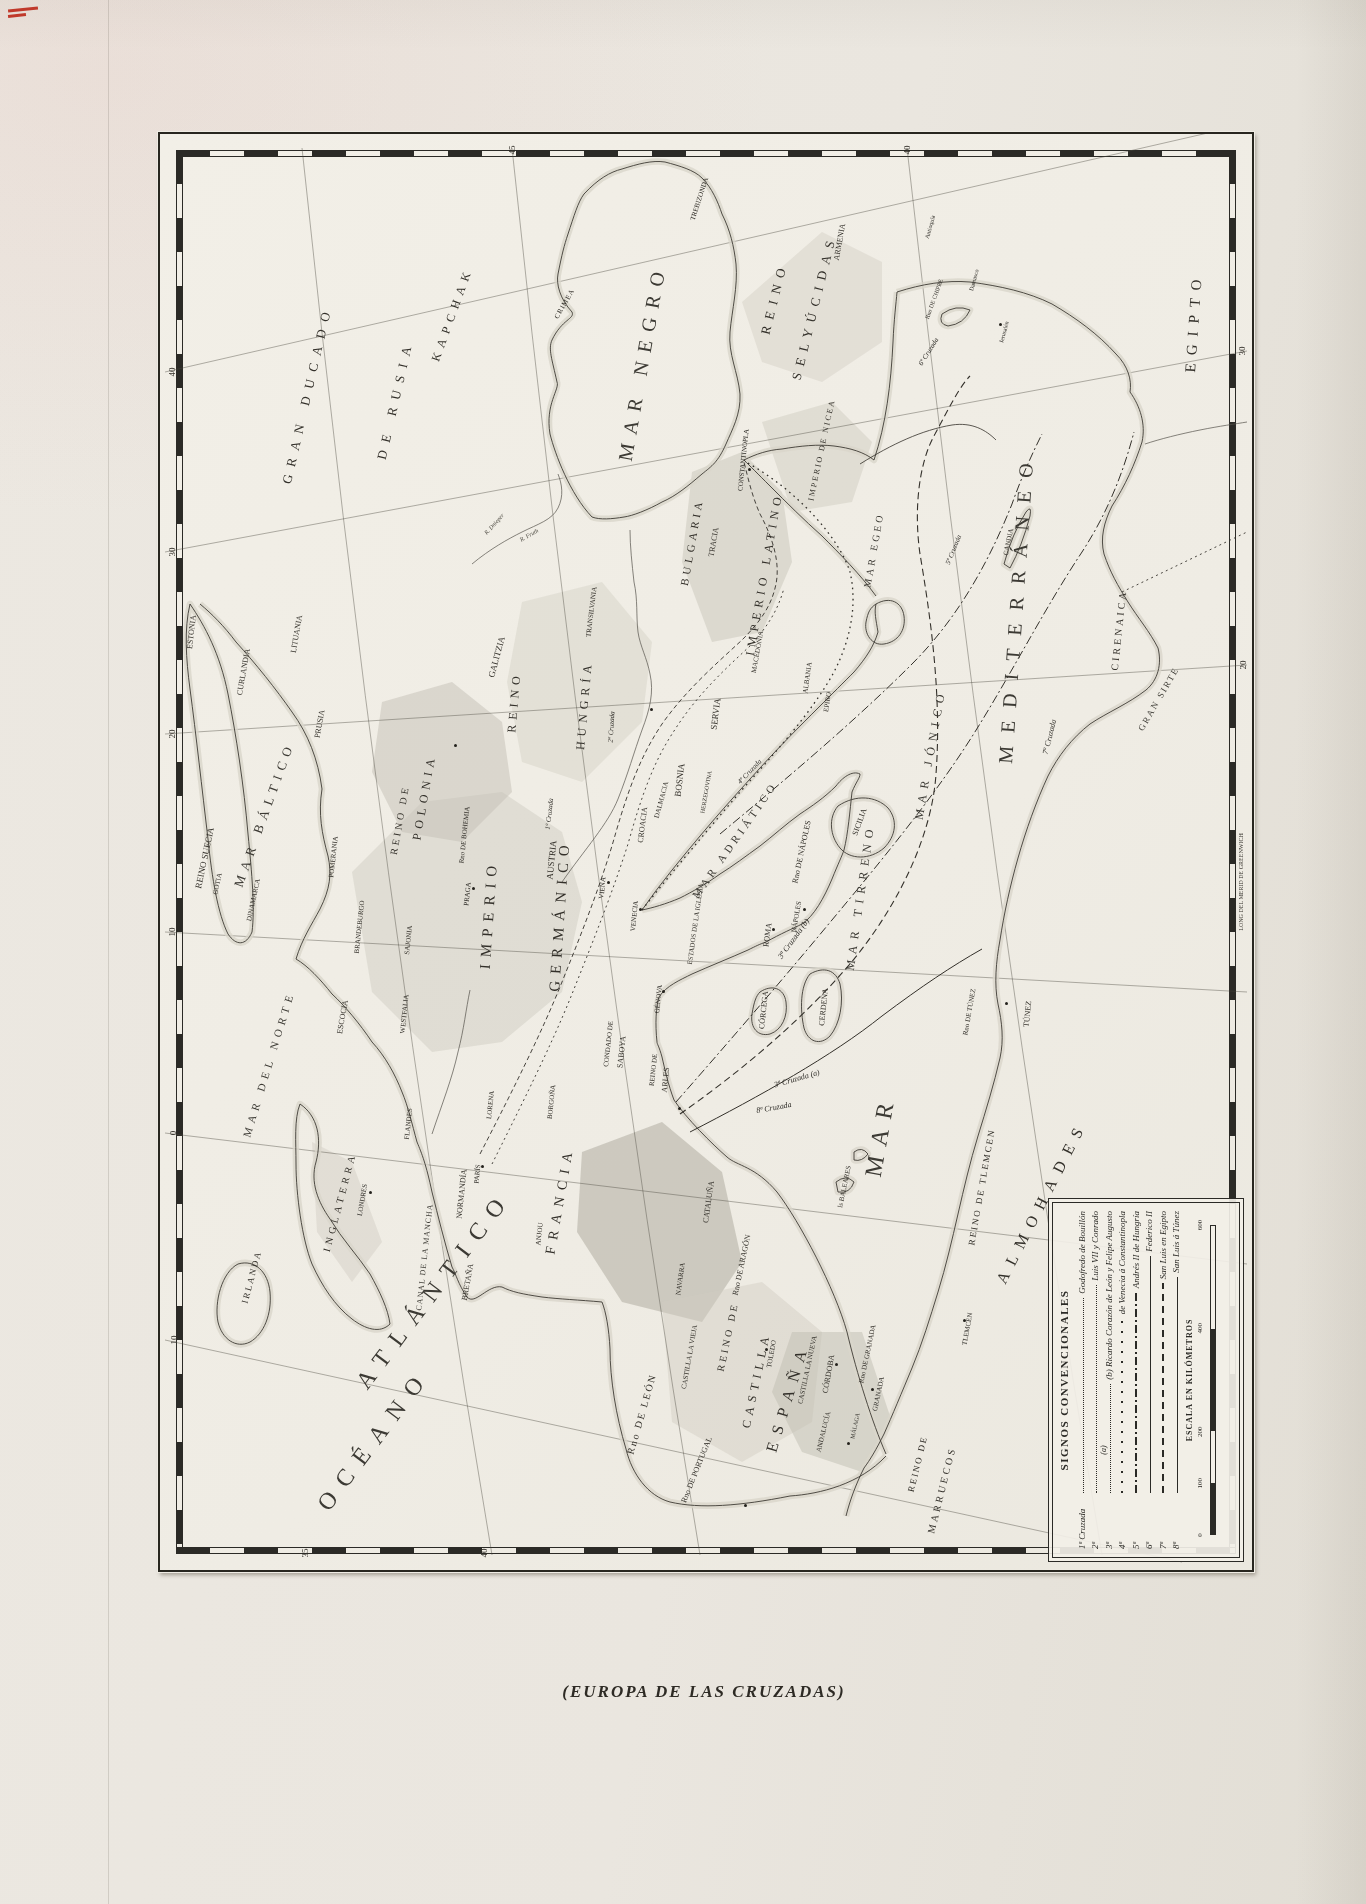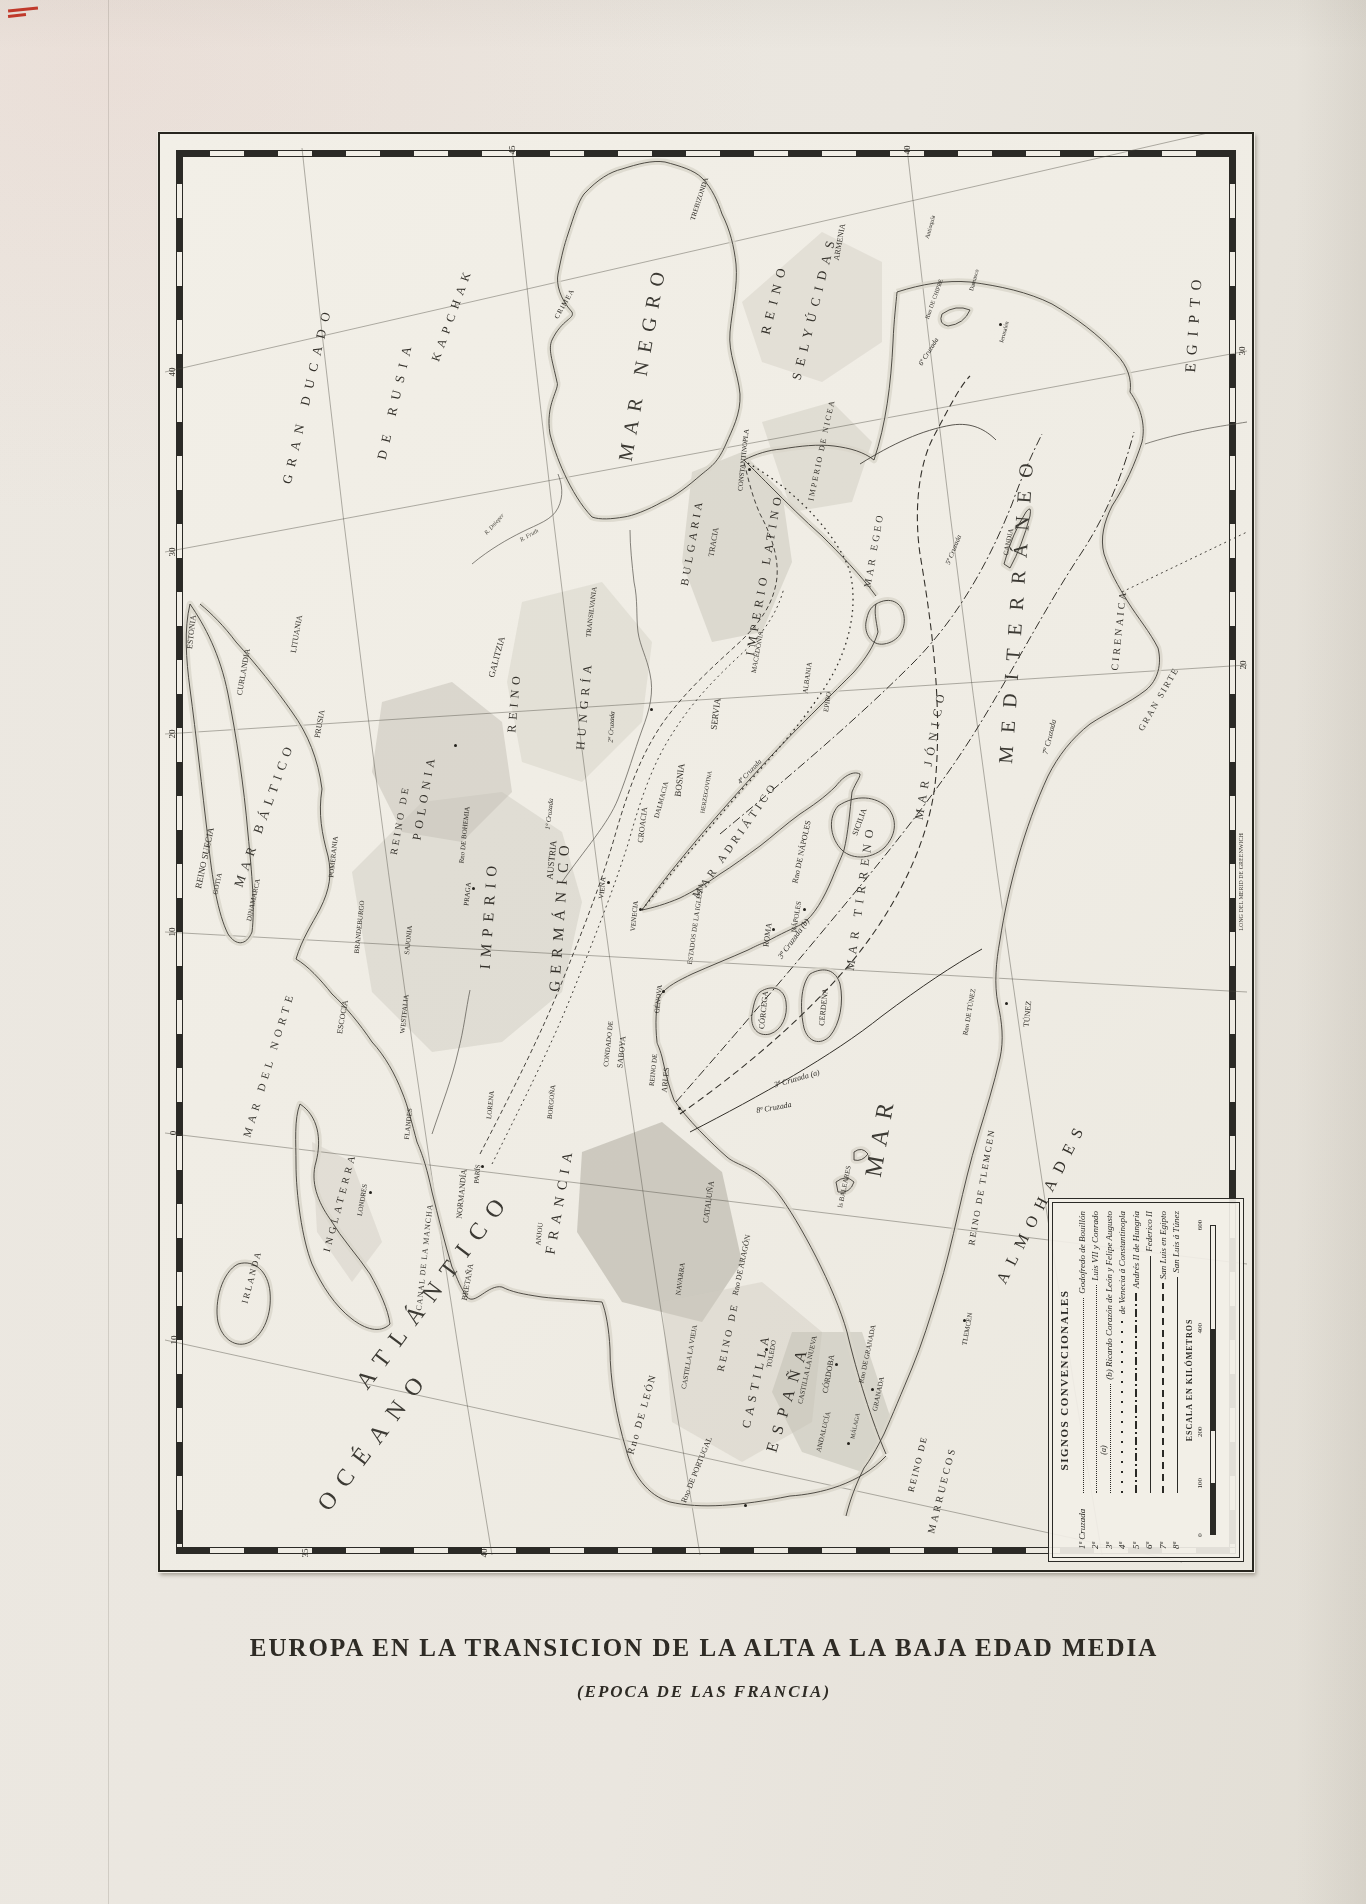--- a/index.html
+++ b/index.html
@@ -412,15 +412,14 @@
                 <span class="sc-n" style="left: 33.3%;">200</span>
                 <span class="sc-n" style="left: 66.7%;">400</span>
                 <span class="sc-n" style="left: 100%;">600</span>
               </div>
           </div>
         </div>
       </div>
     </div>
   </div>
 
-  <div class="caption cap-title">EUROPA EN LA TRANSICION DE LA ALTA A LA BAJA EDAD MEDIA</div>
-  <div class="caption cap-sub">(EPOCA DE LAS FRANCIA)</div>
+  <div class="caption cap-sub">(EUROPA DE LAS CRUZADAS)</div>
 </div>
 
 </body></html>

